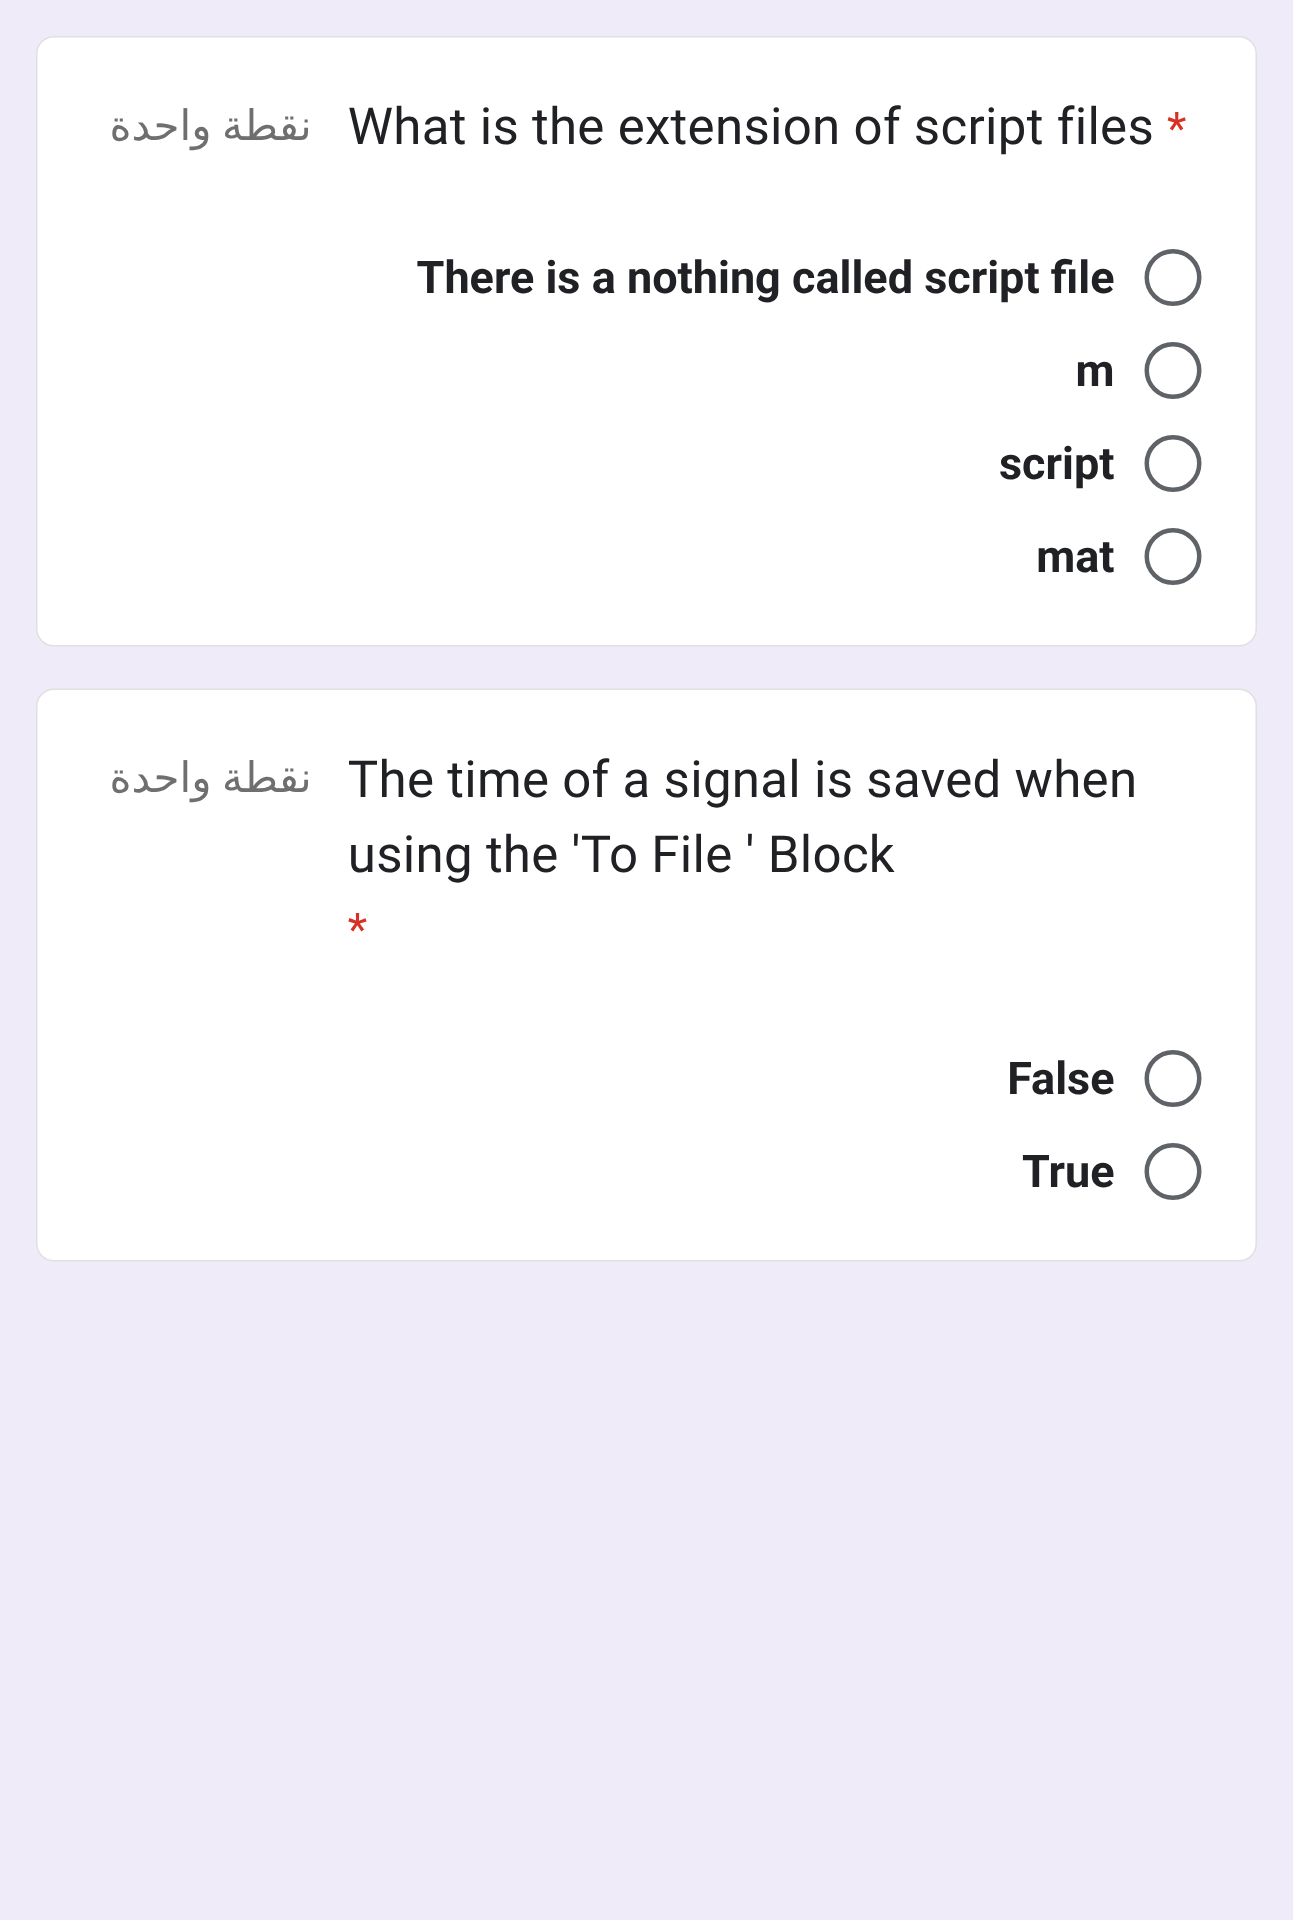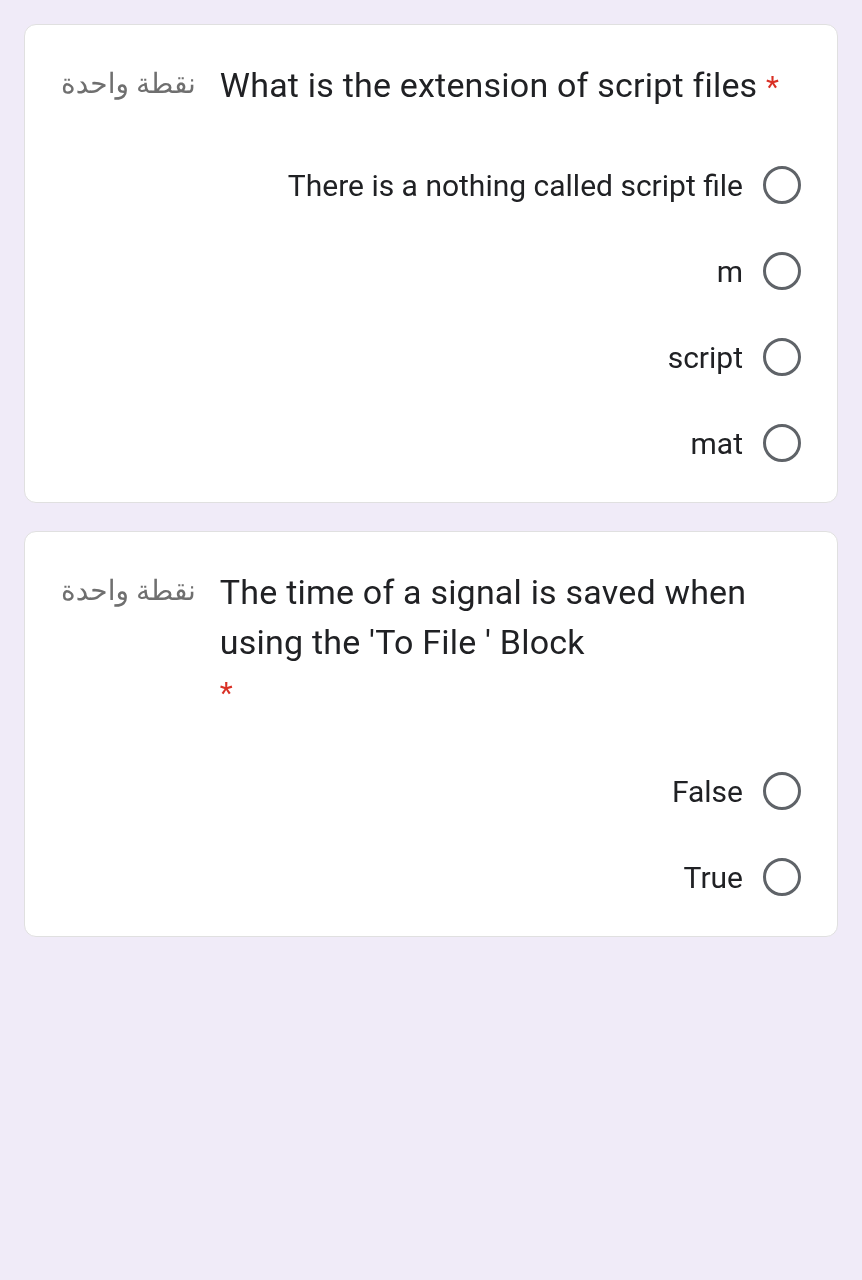--- a/index.html
+++ b/index.html
@@ -7,21 +7,21 @@
   body {
     background: #f0ebf8;
     font-family: 'Google Sans', Roboto, Arial, sans-serif;
     color: #202124;
     padding: 0;
   }
   .card {
     background: #fff;
     border-radius: 12px;
     margin: 0 24px 28px 24px;
-    padding: 36px 36px 40px 36px;
+    padding: 36px 36px 40px 48px;
     border: 1px solid #e0e0e0;
   }
   .card.first { margin-top: 24px; }
   .qhead {
     display: flex;
     flex-direction: row;
     align-items: flex-start;
     justify-content: space-between;
     gap: 24px;
     margin-bottom: 56px;
@@ -42,21 +42,22 @@
     letter-spacing: 0.2px;
   }
   .required {
     color: #d93025;
     font-size: 30px;
     margin-right: 4px;
   }
   .options {
     display: flex;
     flex-direction: column;
-    gap: 48px;
+    gap: 24px;
+    font-weight: bold;
   }
   .option {
     display: flex;
     flex-direction: row;
     align-items: center;
     justify-content: flex-end;
     gap: 20px;
     cursor: pointer;
   }
   .option-label {

